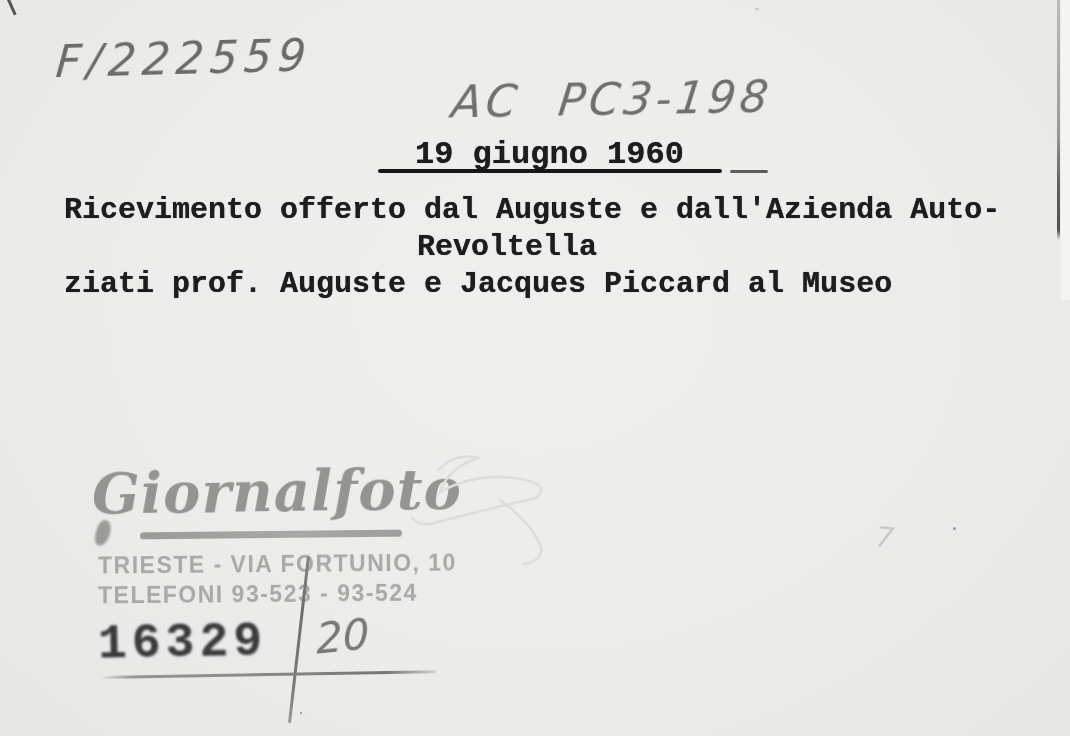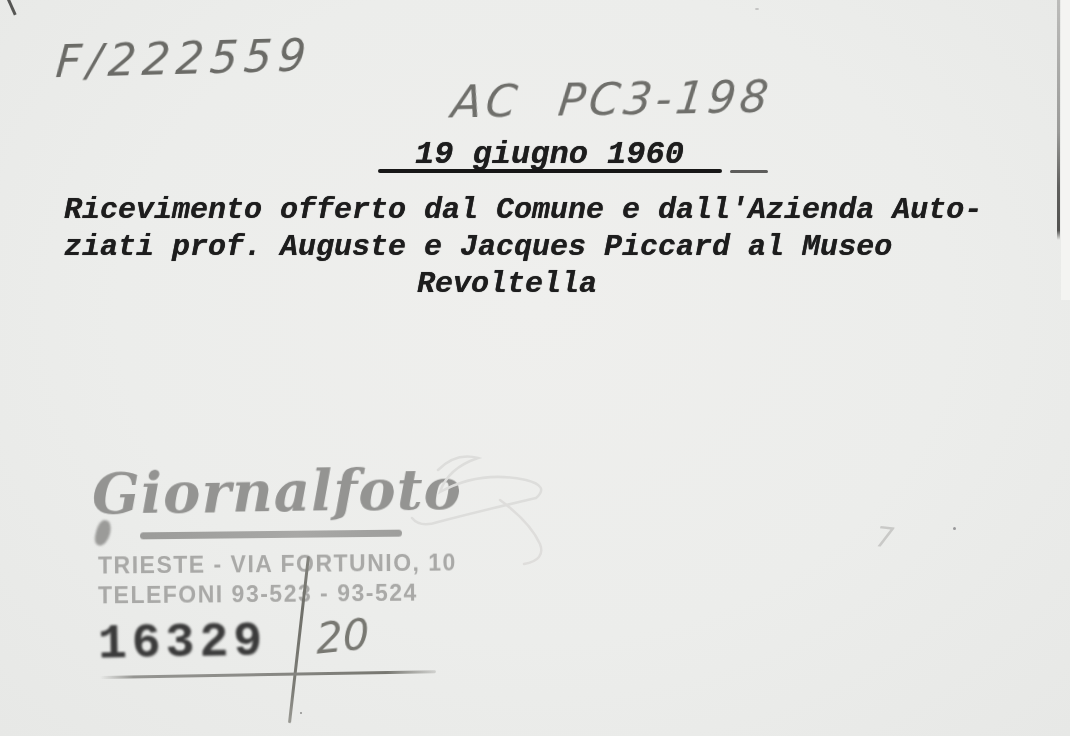--- a/index.html
+++ b/index.html
@@ -33,21 +33,20 @@
     color:#6f6f6b;
   }
 
   
   .type{
     font-family:"Liberation Mono", monospace;
     font-weight:bold;
     color:#1d1d1d;
     white-space:nowrap;
     text-shadow:0 0 0.7px #2a2a2a;
-    font-style:italic;
   }
   .date-line{
     left:415px;top:136px;
     font-size:32px;
   }
   .date-underline{
     left:378px;top:169px;width:344px;height:4px;
     background:#171717;border-radius:2px;
     filter:blur(0.3px);
   }
@@ -165,23 +164,23 @@
 
   <div class="abs hand hand-code-tl">F/222559</div>
 
   <div class="abs hand hand-code-c">AC PC3-198</div>
 
   <div class="abs type date-line">19 giugno 1960</div>
   <div class="abs date-underline"></div>
   <div class="abs date-underline-tail"></div>
 
   <div class="abs type caption">
-    <div class="cl">Ricevimento offerto dal Comune e dall'Azienda Auto-</div>
+    <div class="cl">Ricevimento offerto dal Auguste e dall'Azienda Auto-</div>
+    <div class="cl cl-center">Revoltella</div>
     <div class="cl">ziati prof. Auguste e Jacques Piccard al Museo</div>
-    <div class="cl cl-center">Revoltella</div>
   </div>
 
   <div class="abs stamp-logo">Giornalfoto</div>
   <div class="abs stamp-swash"></div>
   <div class="abs stamp-tail"></div>
   <div class="abs stamp-addr stamp-addr1">TRIESTE - VIA FORTUNIO, 10</div>
   <div class="abs stamp-addr stamp-addr2">TELEFONI 93-523 - 93-524</div>
 
   <div class="abs neg-number">16329</div>
   <div class="abs hand hand-20">20</div>

